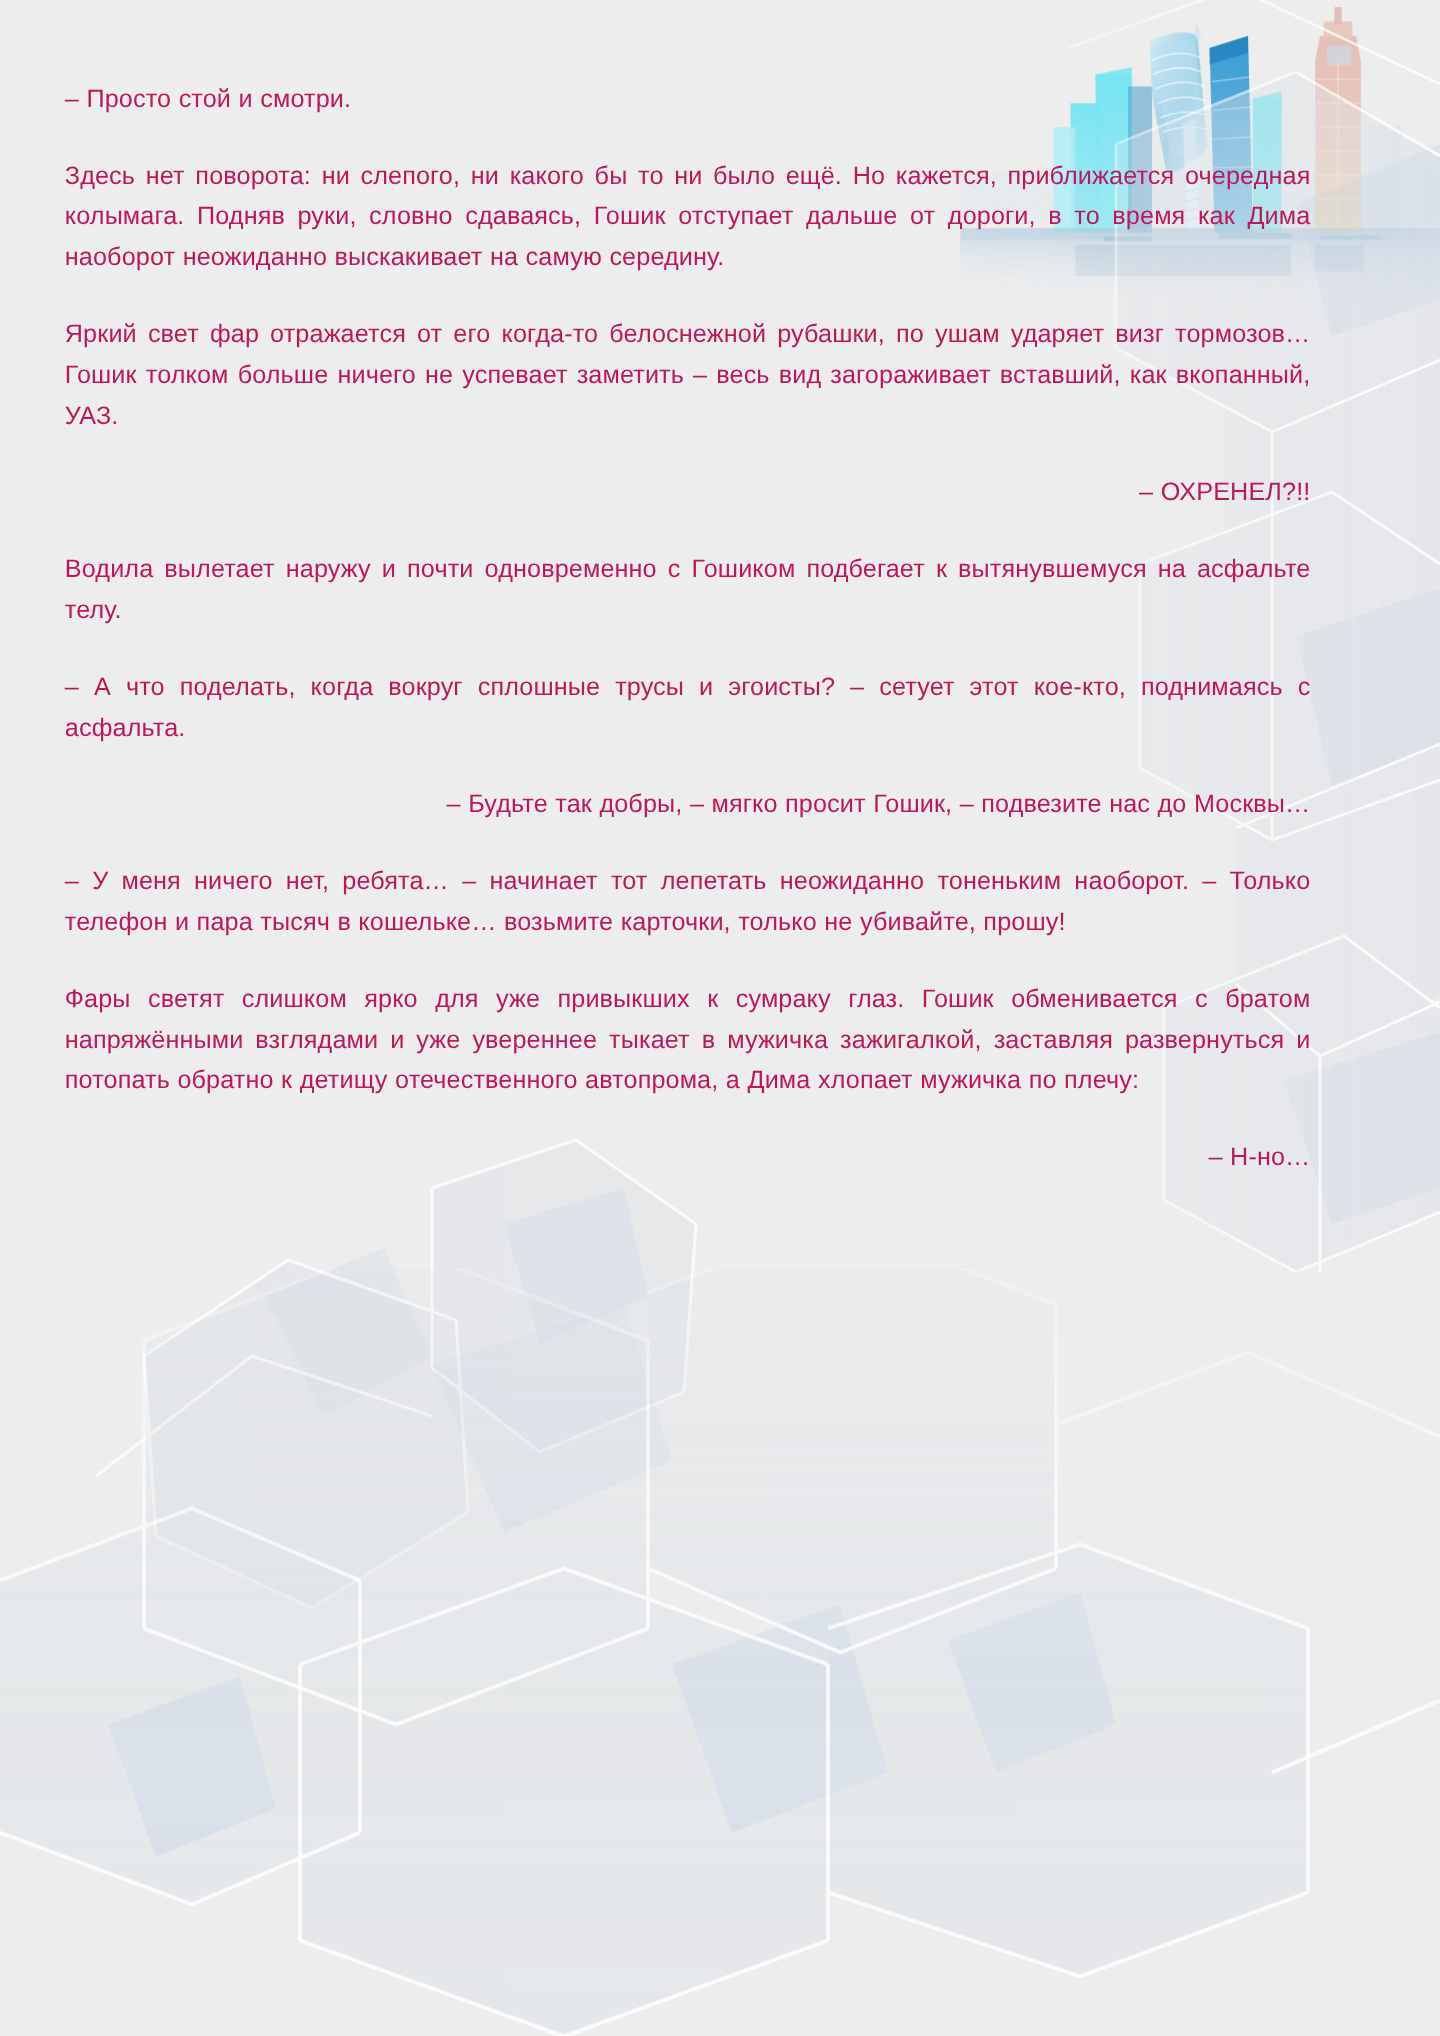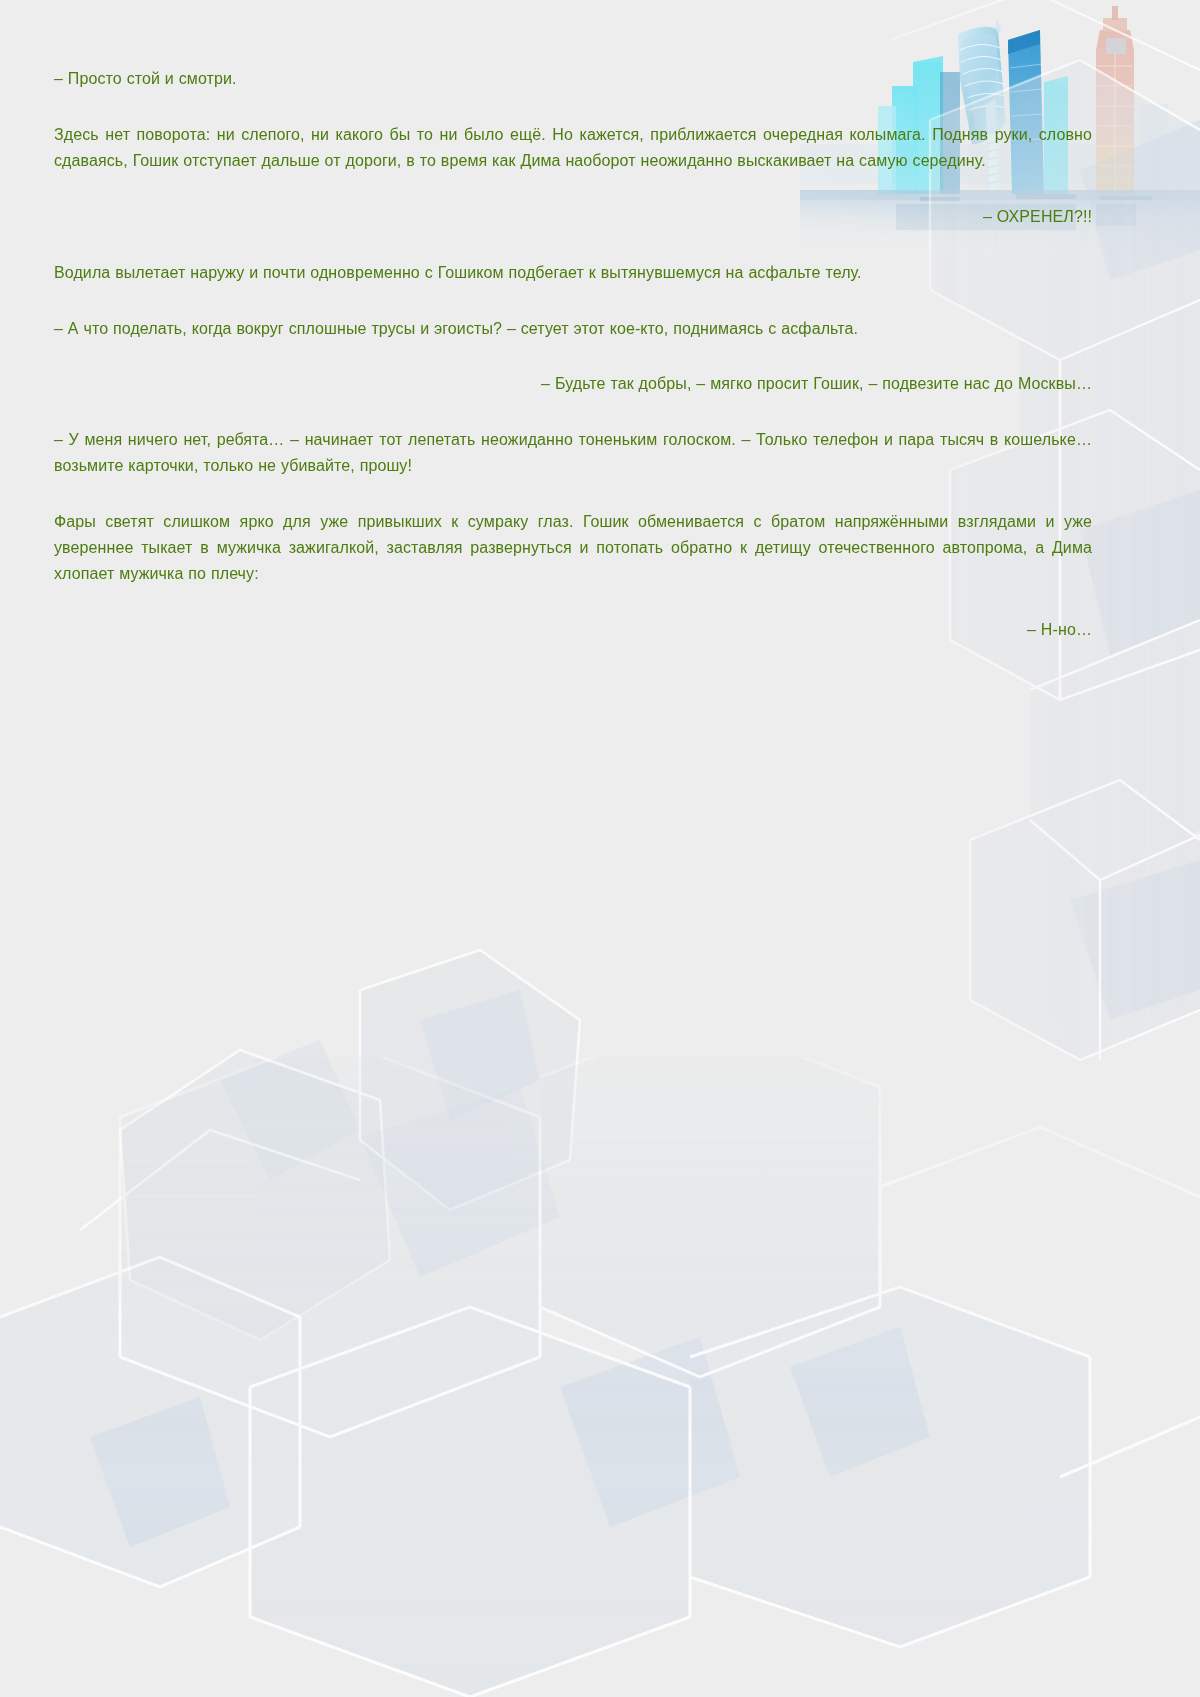--- a/index.html
+++ b/index.html
@@ -61,23 +61,23 @@
   
   #page-content {
     position: relative;
     z-index: 5;
     padding: 66px 108px 0 54px;
     box-sizing: border-box;
   }
 
   .para {
     margin: 0 0 30px 0;
-    font-size: 16px;
+    font-size: 21px;
     line-height: 1.62;
-    color: #4d7c0f;
+    color: #be185d;
     text-align: justify;
     letter-spacing: 0.1px;
     font-stretch: semi-condensed;
     word-spacing: 0.3px;
   }
   .para:last-child { margin-bottom: 12px; }
   .para.no-justify { text-align: right; }
 </style>
 </head>
 <body>
@@ -327,20 +327,21 @@
         <polyline points="880,130 1040,70 1200,140"></polyline>
         <polyline points="1060,420 1200,360"></polyline>
       </g>
     </g>
   </svg>
 </div>
 
 <main id="page-content">
   <p class="para">– Просто стой и смотри.</p>
   <p class="para">Здесь нет поворота: ни слепого, ни какого бы то ни было ещё. Но кажется, приближается очередная колымага. Подняв руки, словно сдаваясь, Гошик отступает дальше от дороги, в то время как Дима наоборот неожиданно выскакивает на самую середину.</p>
+  <p class="para">Яркий свет фар отражается от его когда-то белоснежной рубашки, по ушам ударяет визг тормозов… Гошик толком больше ничего не успевает заметить – весь вид загораживает вставший, как вкопанный, УАЗ.</p>
   <p class="para no-justify">– ОХРЕНЕЛ?!!</p>
   <p class="para">Водила вылетает наружу и почти одновременно с Гошиком подбегает к вытянувшемуся на асфальте телу.</p>
   <p class="para">– А что поделать, когда вокруг сплошные трусы и эгоисты? – сетует этот кое-кто, поднимаясь с асфальта.</p>
   <p class="para no-justify">– Будьте так добры, – мягко просит Гошик, – подвезите нас до Москвы…</p>
-  <p class="para">– У меня ничего нет, ребята… – начинает тот лепетать неожиданно тоненьким голоском. – Только телефон и пара тысяч в кошельке… возьмите карточки, только не убивайте, прошу!</p>
+  <p class="para">– У меня ничего нет, ребята… – начинает тот лепетать неожиданно тоненьким наоборот. – Только телефон и пара тысяч в кошельке… возьмите карточки, только не убивайте, прошу!</p>
   <p class="para">Фары светят слишком ярко для уже привыкших к сумраку глаз. Гошик обменивается с братом напряжёнными взглядами и уже увереннее тыкает в мужичка зажигалкой, заставляя развернуться и потопать обратно к детищу отечественного автопрома, а Дима хлопает мужичка по плечу:</p>
   <p class="para no-justify">– Н-но…</p>
 </main>
 
 </body></html>

